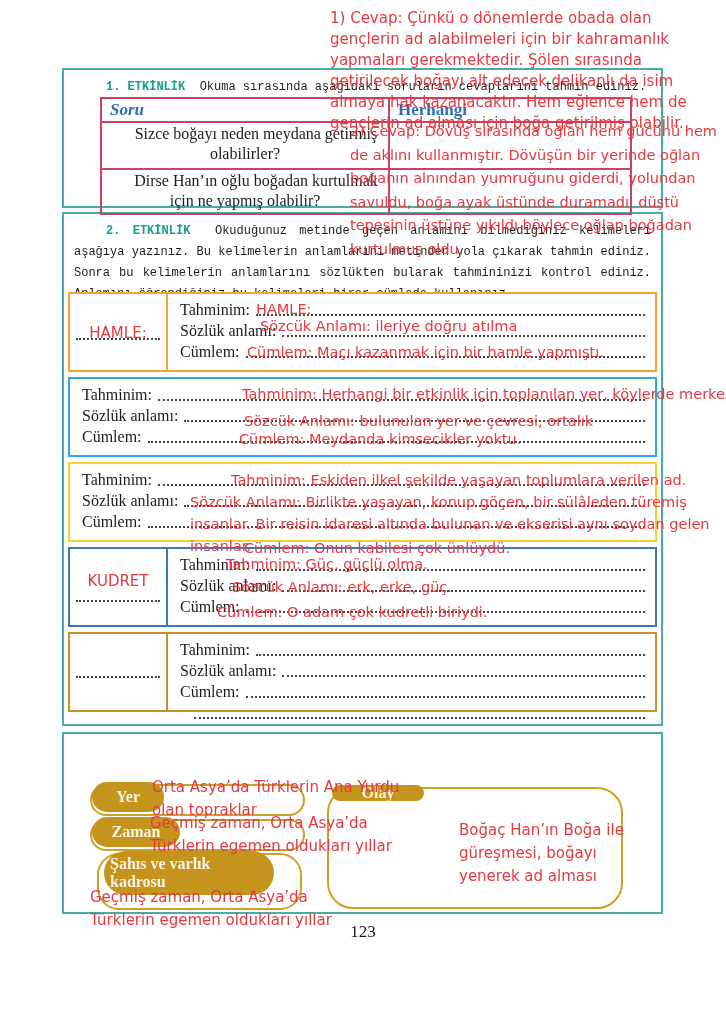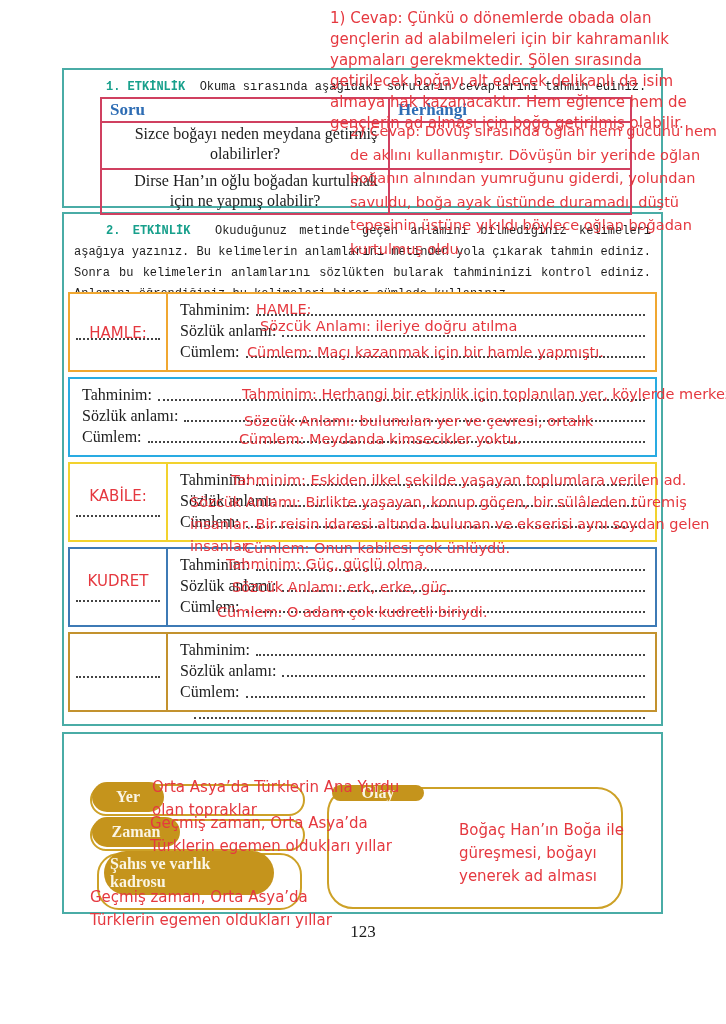--- a/index.html
+++ b/index.html
@@ -14,21 +14,21 @@
   .act3{top:732px;height:182px;}
   .act-head{margin:0;padding:7px 12px 0 42px;font-size:12px;line-height:21px;text-align:justify;font-family:Liberation Mono, monospace;}
   .act2 .act-head{padding:7px 10px 0 10px;text-indent:32px;}
   .act3 .act-head{padding:7px 10px 0 10px;text-indent:32px;}
   .act-num{color:#18a08c;font-weight:bold;}
   
   .qtable{position:absolute;left:36px;top:27px;width:532px;border-collapse:collapse;z-index:2;}
   .qtable th,.qtable td{border:2px solid #d04060;font-size:16px;vertical-align:top;padding:1px 6px;text-align:center;}
   .qtable th{color:#2e6db4;text-align:left;font-size:17px;height:20px;padding-left:8px;}
   .qtable td p{margin:0;text-indent:22px;line-height:20px;}
-  .col-soru{width:272px;}
+  .col-soru{width:272px;font-style:italic;}
   .annot-a2{left:286px;top:50px;width:380px;font-size:14.5px;line-height:23.5px;}
   
   .vwrap{position:absolute;left:2px;top:78px;right:2px;}
   .vblock{position:relative;display:flex;height:80px;margin:0 2px 5px 2px;border:2px solid #888;background:#fff;box-sizing:border-box;overflow:visible;}
   .vword{position:relative;width:98px;border-right:2px solid #888;display:flex;flex-direction:column;justify-content:center;align-items:center;box-sizing:border-box;}
   .vword-red{position:static;font-size:15px;}
   .wdots{width:84px;border-bottom:2px dotted #444;height:10px;}
   .b0 .wdots{margin-top:-14px;}
   .vrows{flex:1;padding:4px 10px 0 12px;position:relative;}
   .vrow{display:flex;align-items:flex-end;height:21px;font-size:16px;}
@@ -125,24 +125,20 @@
           <div class="vrow cont">
               <span class="dots"></span>
             </div>
         </div>
         <div class="red ov" style="left:172px;top:4px;">Tahminim: Herhangi bir etkinlik için toplanılan yer, köylerde merkez yer.</div>
         <div class="red ov" style="left:169px;top:49px;">Cümlem: Meydanda kimsecikler yoktu.</div>
         <div class="red ov" style="left:174px;top:31px;">Sözcük Anlamı: bulunulan yer ve çevresi, ortalık</div>
       </div>
 
       <div class="vblock" style="border-color: rgb(242, 210, 46);">
-        <div class="vword" style="border-right-color: rgb(242, 210, 46);">
-          <span class="red vword-red">KABİLE:</span>
-          <span class="wdots"></span>
-        </div>
         <div class="vrows">
           <div class="vrow">
               <span class="vlabel">Tahminim:</span>
               <span class="dots"></span>
             </div>
           <div class="vrow">
               <span class="vlabel">Sözlük anlamı:</span>
               <span class="dots"></span>
             </div>
           <div class="vrow">

